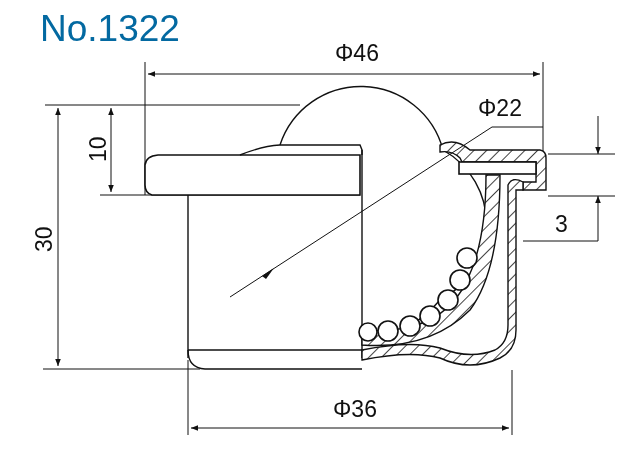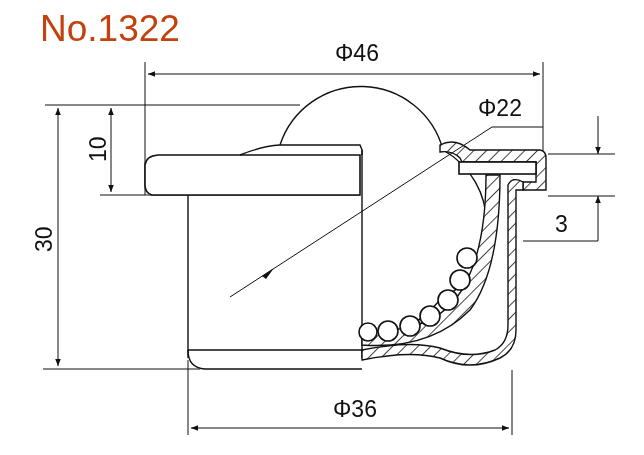--- a/index.html
+++ b/index.html
@@ -1,17 +1,17 @@
 <!DOCTYPE html>
 <html><head>
 <meta charset="utf-8">
 <style>
   html, body { margin: 0; padding: 0; background: #ffffff; }
   body { width: 644px; height: 455px; position: relative; overflow: hidden; font-family: "Liberation Sans", sans-serif; }
-  .title { position: absolute; left: 40px; top: 8px; font-size: 37px; font-weight: normal; color: #c2410c; letter-spacing: 0px; font-family: "Liberation Sans", sans-serif; }
+  .title { position: absolute; left: 40px; top: 8px; font-size: 37px; font-weight: normal; color: #0369a1; letter-spacing: 0px; font-family: "Liberation Sans", sans-serif; }
   svg { position: absolute; left: 0; top: 0; }
   .dimtxt { font-family: "Liberation Sans", sans-serif; font-size: 23px; fill: #111; }
   .ln { stroke: #111; stroke-width: 1.4; fill: none; }
   .thin { stroke: #111; stroke-width: 1; fill: none; }
   .part { stroke: #111; stroke-width: 1.6; fill: #fff; }
   .hatch { stroke: #111; stroke-width: 1.4; fill: url(#hatchP); }
 </style>
 </head>
 <body>
 

